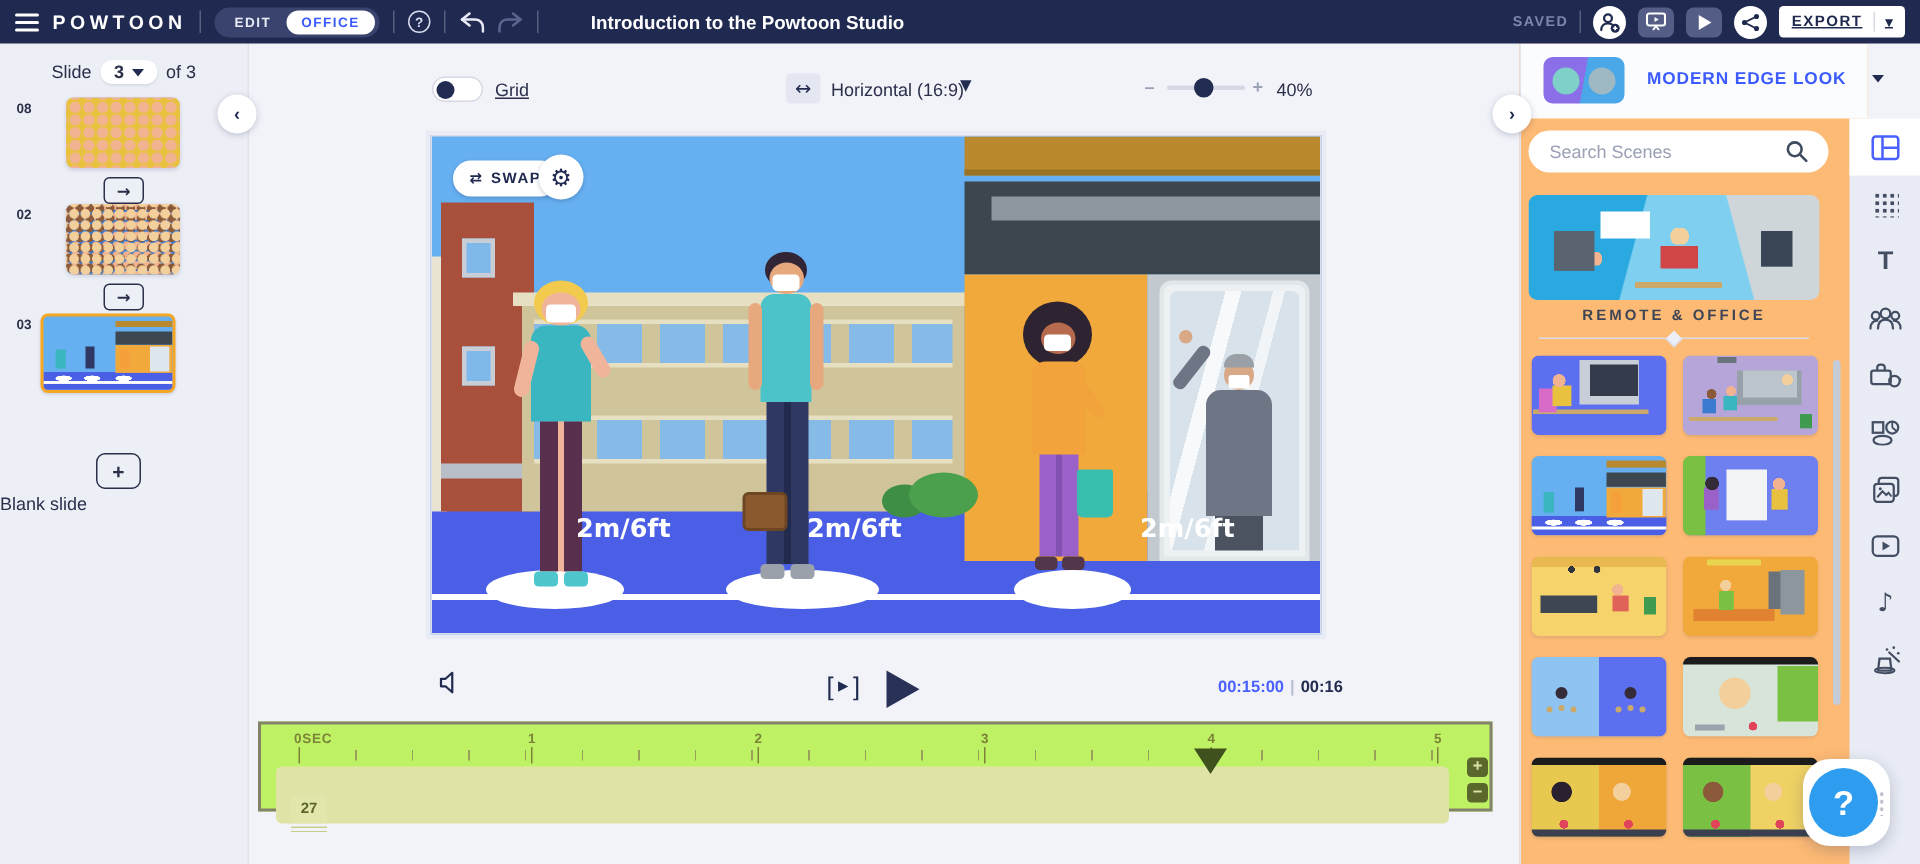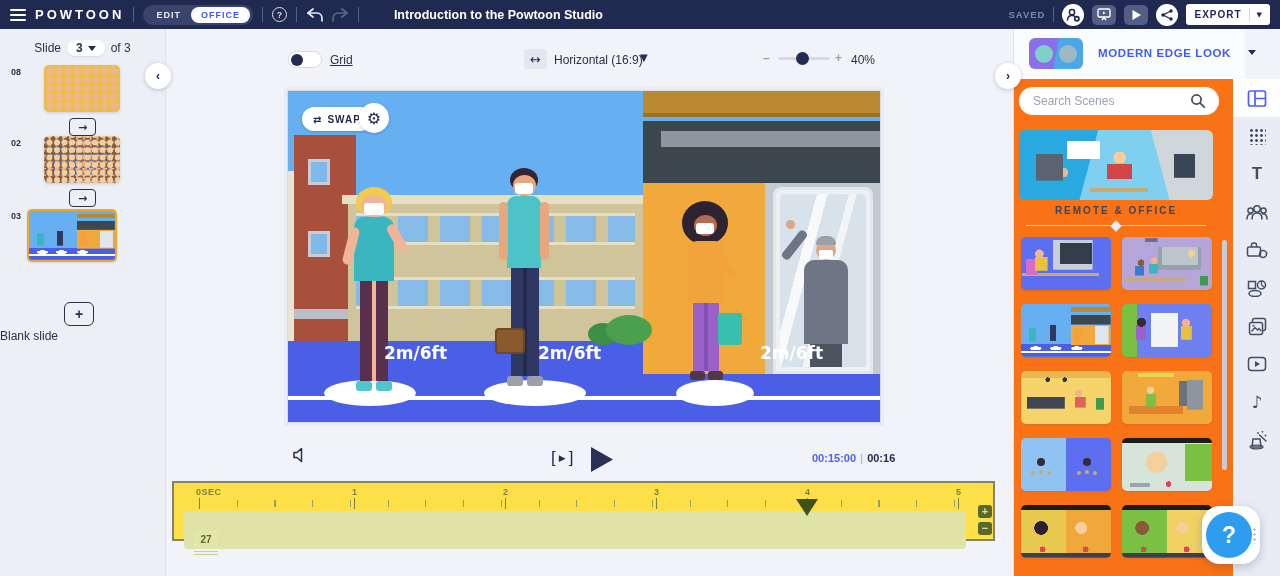--- a/index.html
+++ b/index.html
@@ -19,21 +19,21 @@
   .mode-toggle{display:flex;align-items:center;background:#39436e;border-radius:12px;padding:2px 3px;}
   .mode-edit{font-size:9px;font-weight:700;letter-spacing:1px;color:#e8ebf5;padding:2px 10px;}
   .mode-create{font-size:9px;font-weight:700;letter-spacing:1px;color:#3b5bfe;background:#fff;border-radius:10px;padding:3px 10px;}
   .help-circ{width:15px;height:15px;border:1.4px solid #d7dcee;border-radius:50%;display:flex;
              align-items:center;justify-content:center;font-size:9px;font-weight:700;color:#d7dcee;}
   .tb-title{font-size:12.5px;font-weight:600;color:#fff;margin-left:26px;}
   .tb-right{margin-left:auto;display:flex;align-items:center;gap:8px;}
   .saved{font-size:9.5px;font-weight:700;letter-spacing:1px;color:#7d87ae;}
   .circ-btn{width:22px;height:22px;background:#fff;border-radius:50%;display:flex;align-items:center;justify-content:center;}
   .sq-btn{width:24px;height:20px;background:#535d85;border-radius:5px;display:flex;align-items:center;justify-content:center;}
-  .export-btn{display:flex;align-items:center;background:#fff;border-radius:3px;height:21px;padding:0 8px;color:#202a50;}
+  .export-btn{display:flex;align-items:center;background:#fff;border-radius:3px;height:21px;padding:0 8px;color:#202a50;text-decoration:underline;}
   .export-label{font-size:10px;font-weight:800;letter-spacing:1px;}
   .export-div{width:1px;height:13px;background:#d8dbe4;margin:0 7px;}
   .export-caret{font-size:7px;color:#202a50;}
 
   
   .left-panel{position:absolute;top:29px;left:0;width:166px;bottom:0;background:#edeff6;border-right:1px solid #e0e3ee;}
   .slide-counter{position:absolute;top:11px;left:0;width:100%;display:flex;justify-content:center;
                  align-items:center;gap:6px;font-size:12px;color:#2b2f4a;}
   .cnt-pill{background:#fff;border-radius:10px;padding:1px 9px;display:flex;align-items:center;gap:5px;
             font-weight:700;box-shadow:0 1px 2px rgba(40,50,90,.12);}
@@ -98,38 +98,38 @@
   .ch{position:absolute;z-index:6;}
   .ch i{position:absolute;display:block;}
   .hair{border-radius:50%;}
   .mask{background:#fff;border-radius:3px;}
 
   
   .time-txt{font-size:11px;font-weight:700;}
   .bracket-play{position:absolute;left:551px;top:448px;display:flex;align-items:center;gap:3px;color:#222c50;}
 
   
-  .timeline{position:absolute;left:172px;top:481px;width:823px;height:60px;background:#fde047;
+  .timeline{position:absolute;left:172px;top:481px;width:823px;height:60px;background:#bef264;
             border:2px solid #83836b;}
   .tl-label{position:absolute;top:4px;font-size:9px;font-weight:800;color:#7c8338;letter-spacing:.5px;}
   .tl-ticks{position:absolute;left:25px;top:17px;width:770px;height:7px;
             background:repeating-linear-gradient(90deg,#98a05a 0 1px,transparent 1px 37.75px);}
   .tl-tick-major{position:absolute;top:15px;width:1px;height:11px;background:#7c8338;}
   .tl-track{position:absolute;left:10px;top:28px;width:782px;height:38px;background:#dfe4a6;border-radius:4px;}
   .playhead{position:absolute;left:622px;top:16px;width:0;height:0;border-left:11px solid transparent;
             border-right:11px solid transparent;border-top:17px solid #3f511d;z-index:3;}
   .tl-btn{position:absolute;left:804px;width:14px;height:13px;background:#5a682c;color:#dce2a2;border-radius:3px;
           font-size:11px;font-weight:800;display:flex;align-items:center;justify-content:center;line-height:1;}
   .tl-badge{position:absolute;left:20px;top:47px;width:24px;height:19px;background:#e2e6ab;border-radius:3px;
             font-size:10px;font-weight:800;color:#5c672a;display:flex;align-items:center;justify-content:center;}
   .tl-badge-lines{position:absolute;left:20px;top:68px;width:24px;height:5px;
             background:repeating-linear-gradient(#c9cf87 0 1px,transparent 1px 3px);}
 
   
-  .right-panel{position:absolute;left:1013px;top:29px;width:232px;bottom:0;background:#f97316;border-left:1px solid #e2e4ee;}
+  .right-panel{position:absolute;left:1013px;top:29px;width:232px;bottom:0;background:#fdba74;border-left:1px solid #e2e4ee;}
   .rp-header{position:absolute;left:0;top:0;width:100%;height:50px;background:#fbfcfe;}
   .theme-thumb{position:absolute;left:15px;top:9px;width:54px;height:31px;border-radius:6px;
                background:linear-gradient(100deg,#8b6fe8 0 50%,#4aa7e8 50%);overflow:hidden;}
   .theme-thumb b{position:absolute;width:18px;height:18px;border-radius:50%;background:#7ed0c8;top:7px;}
   .theme-name{position:absolute;left:84px;top:18px;font-size:11.5px;font-weight:800;letter-spacing:.6px;color:#3b5bfe;}
   .theme-caret{position:absolute;left:234px;top:21px;}
   .search{position:absolute;left:5px;top:58px;width:200px;height:28px;background:#fff;border-radius:14px;border:none;
           padding:0 34px 0 14px;font-size:12px;color:#444;outline:none;font-family:"Liberation Sans",sans-serif;}
   .search::placeholder{color:#9aa1b5;}
   .search-ico{position:absolute;left:176px;top:64px;}

